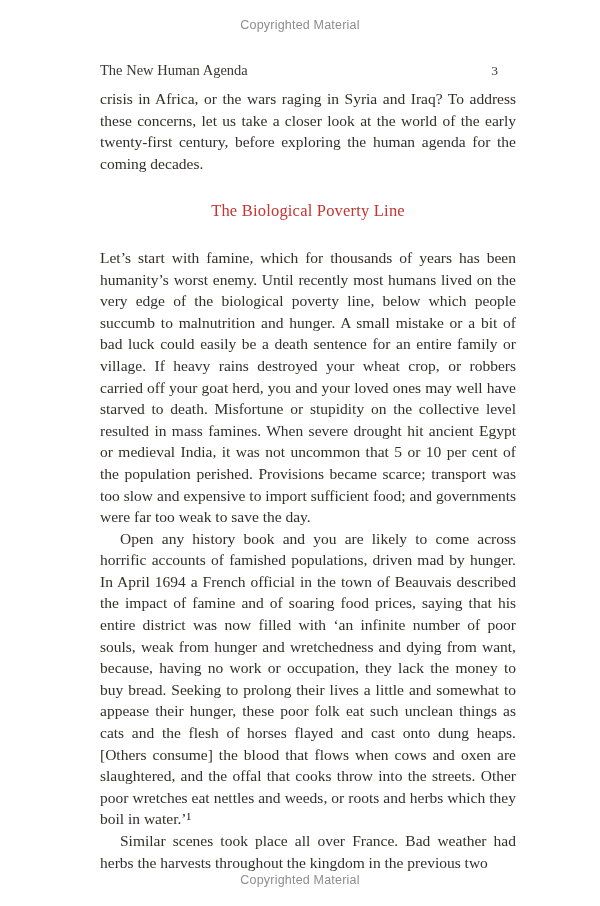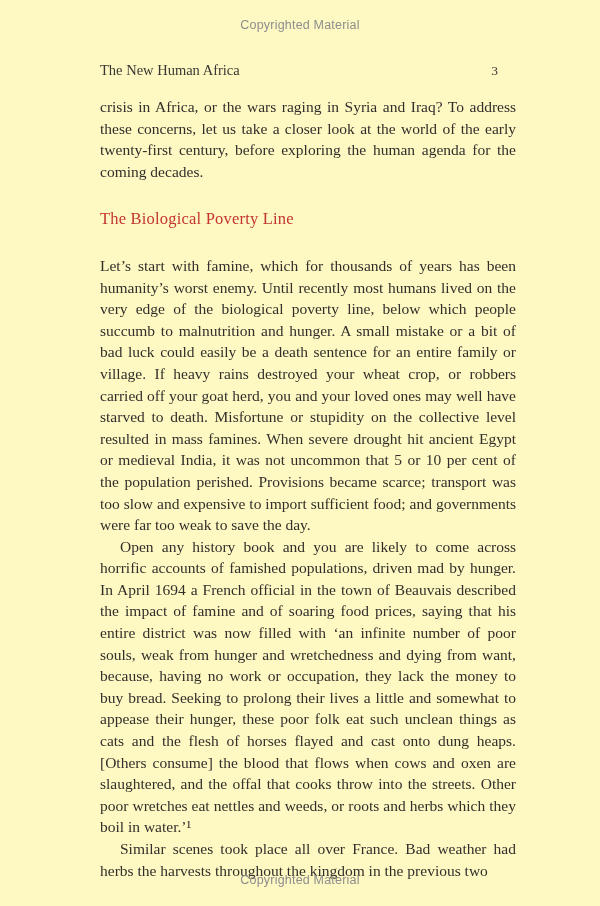--- a/index.html
+++ b/index.html
@@ -4,21 +4,21 @@
 <style>
   html, body {
     margin: 0;
     padding: 0;
     background: #e9e9e9;
   }
   .book-page {
     position: relative;
     width: 600px;
     height: 906px;
-    background: #fef9c3;
+    background: #ffffff;
     font-family: "Liberation Serif", serif;
     color: #2e2b28;
     overflow: hidden;
     margin: 0 auto;
   }
   .copyright {
     position: absolute;
     left: 0;
     width: 100%;
     text-align: center;
@@ -39,53 +39,53 @@
     align-items: baseline;
     font-size: 14.5px;
     color: #3a3632;
   }
   .running-header .page-num {
     font-size: 13.5px;
     padding-right: 18px;
   }
   .body-text {
     position: absolute;
-    top: 96px;
+    top: 88px;
     left: 100px;
     width: 416px;
     font-size: 15.5px;
     line-height: 21.6px;
     text-align: justify;
     color: #322f2b;
   }
   .body-text p {
     margin: 0;
     padding: 0;
   }
   .body-text p.indent {
     text-indent: 20px;
   }
   .section-heading {
     margin: 26px 0 25px 0;
-    text-align: left;
+    text-align: center;
     text-indent: 0;
     font-size: 16.5px;
     font-weight: normal;
     letter-spacing: 0.2px;
   }
 </style>
 </head>
 <body>
 
 <div class="book-page">
 
   <div class="copyright top" style="color: rgb(141, 141, 141);">Copyrighted Material</div>
 
   <div class="running-header">
-    <span>The New Human Africa</span>
+    <span>The New Human Agenda</span>
     <span class="page-num">3</span>
   </div>
 
   <div class="body-text">
     <p>crisis in Africa, or the wars raging in Syria and Iraq? To address these concerns, let us take a closer look at the world of the early twenty-first century, before exploring the human agenda for the coming decades.</p>
 
     <h2 class="section-heading" style="color: rgb(196, 53, 49);">The Biological Poverty Line</h2>
 
     <p>Let’s start with famine, which for thousands of years has been humanity’s worst enemy. Until recently most humans lived on the very edge of the biological poverty line, below which people succumb to malnutrition and hunger. A small mistake or a bit of bad luck could easily be a death sentence for an entire family or village. If heavy rains destroyed your wheat crop, or robbers carried off your goat herd, you and your loved ones may well have starved to death. Misfortune or stupidity on the collective level resulted in mass famines. When severe drought hit ancient Egypt or medieval India, it was not uncommon that 5 or 10 per cent of the population perished. Provisions became scarce; transport was too slow and expensive to import sufficient food; and governments were far too weak to save the day.</p>
 

